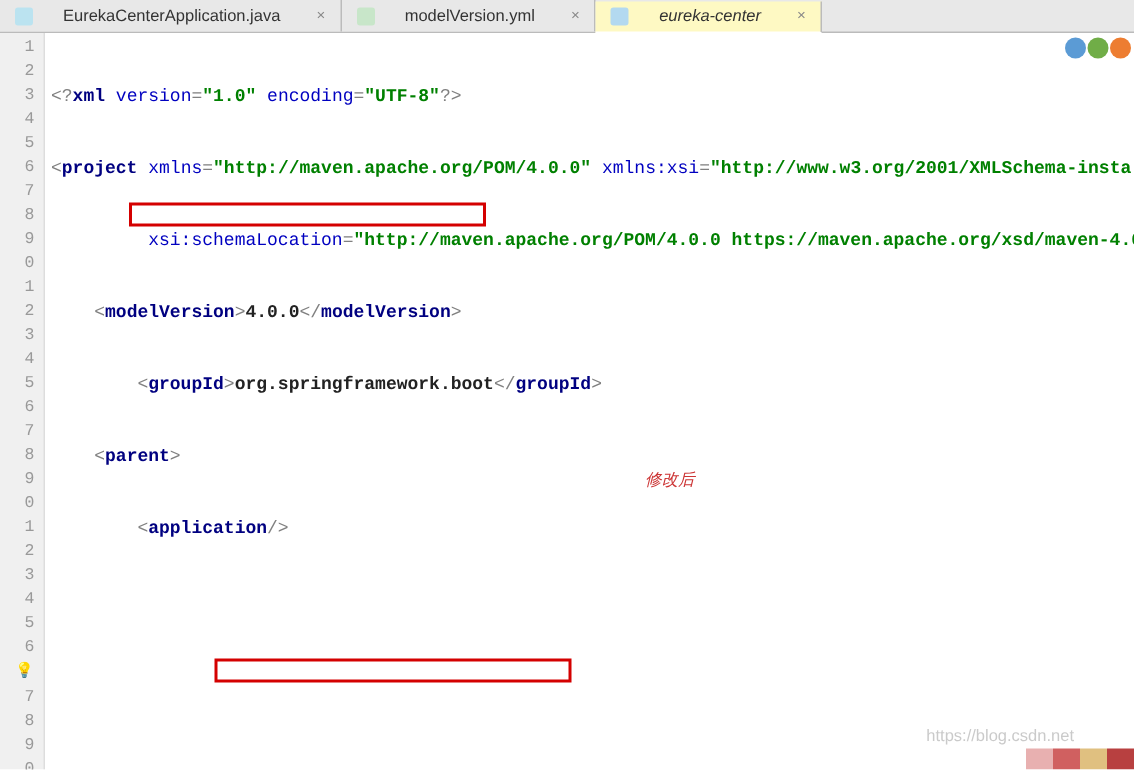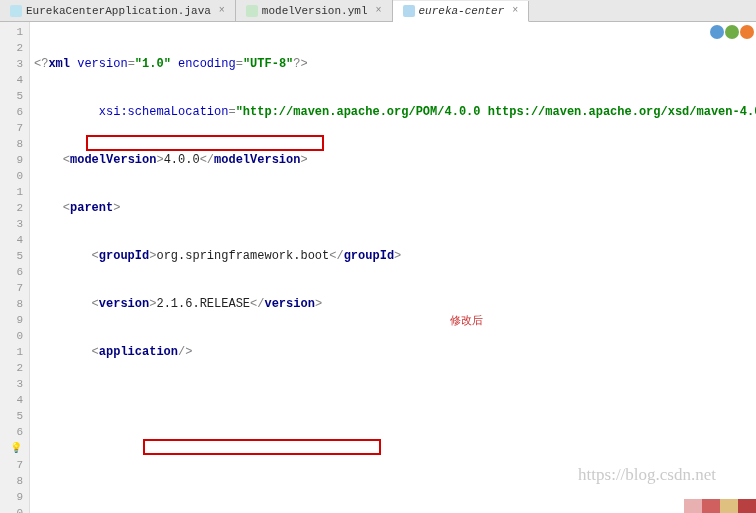--- a/index.html
+++ b/index.html
@@ -17,29 +17,29 @@
       background: #e8e8e8;
       border-bottom: 1px solid #bbb;
       height: 22px;
       align-items: center;
     }
     .tab {
       padding: 2px 10px;
       border-right: 1px solid #bbb;
       display: flex;
       align-items: center;
-      gap: 4px;
-      font-family: Liberation Mono, monospace;
+      gap: 20px;
+      font-family: Liberation Sans, sans-serif;
       font-size: 11px;
       color: #333;
       cursor: pointer;
       background: #e8e8e8;
       height: 100%;
     }
-    .tab.active { background: #ffffff; border-bottom: 1px solid #fff; margin-bottom: -1px; }
+    .tab.active { background: #fef9c3; border-bottom: 1px solid #fff; margin-bottom: -1px; }
     .tab-icon { width: 12px; height: 12px; display: inline-block; }
     .tab-close { color: #888; margin-left: 4px; font-size: 10px; }
     .editor-area {
       display: flex;
       height: calc(100% - 22px);
     }
     .gutter {
       width: 30px;
       background: #f0f0f0;
       border-right: 1px solid #ddd;
@@ -58,21 +58,21 @@
       font-size: 12px;
       white-space: pre;
       position: relative;
       overflow: hidden;
     }
     .line { height: 16px; position: relative; }
     .t { color: #000080; font-weight: bold; }
     .a { color: #0000c0; }
     .v { color: #008000; font-weight: bold; }
     .p { color: #808080; }
-    .txt { color: #222; }
+    .txt { color: #222; font-weight: bold; }
     .redbox {
       border: 2px solid #d40000;
       position: absolute;
       pointer-events: none;
     }
     .icon-java { background: #bbe3f0; border-radius: 2px; }
     .icon-yml { background: #c8e6c9; border-radius: 2px; }
     .icon-pom { background: #b3d9f0; border-radius: 2px; }
     .tab-text-italic { font-style: italic; }
     .annotation {
@@ -86,25 +86,25 @@
       top: 25px;
       right: 2px;
       display: flex;
       gap: 1px;
     }
     .corner-icons span {
       width: 14px; height: 14px; border-radius: 7px;
     }
     .watermark {
       position: absolute;
-      bottom: 28px;
+      bottom: 16px;
       right: 40px;
       color: rgba(150,150,150,0.5);
-      font-family: Liberation Serif, serif;
-      font-size: 17px;
+      font-family: Liberation Sans, sans-serif;
+      font-size: 11px;
     }
     .bottom-blocks {
       position: absolute;
       bottom: 0;
       right: 0;
       display: flex;
     }
     .bottom-blocks div { width: 18px; height: 14px; }
   </style>
 </head>
@@ -158,25 +158,25 @@
     <div>6</div>
     <div><span class="bulb">💡</span> <span>7</span></div>
     <div>8</div>
     <div>9</div>
     <div>0</div>
 
   </div>
 
   <div class="code">
     <div class="line"><span class="p">&lt;?</span><span class="t">xml</span> <span class="a">version</span><span class="p">=</span><span class="v">"1.0"</span> <span class="a">encoding</span><span class="p">=</span><span class="v">"UTF-8"</span><span class="p">?&gt;</span></div>
+    <div class="line"><span class="p">&lt;</span><span class="t">project</span> <span class="a">xmlns</span><span class="p">=</span><span class="v">"http://maven.apache.org/POM/4.0.0"</span> <span class="a">xmlns:xsi</span><span class="p">=</span><span class="v">"http://www.w3.org/2001/XMLSchema-insta</span></div>
     <div class="line">         <span class="a">xsi:schemaLocation</span><span class="p">=</span><span class="v">"http://maven.apache.org/POM/4.0.0 https://maven.apache.org/xsd/maven-4.0.0.</span></div>
     <div class="line">    <span class="p">&lt;</span><span class="t">modelVersion</span><span class="p">&gt;</span><span class="txt">4.0.0</span><span class="p">&lt;/</span><span class="t">modelVersion</span><span class="p">&gt;</span></div>
+    <div class="line">        <span class="p">&lt;</span><span class="t">groupId</span><span class="p">&gt;</span><span class="txt">org.springframework.boot</span><span class="p">&lt;/</span><span class="t">groupId</span><span class="p">&gt;</span></div>
     <div class="line">    <span class="p">&lt;</span><span class="t">parent</span><span class="p">&gt;</span></div>
-    <div class="line">        <span class="p">&lt;</span><span class="t">groupId</span><span class="p">&gt;</span><span class="txt">org.springframework.boot</span><span class="p">&lt;/</span><span class="t">groupId</span><span class="p">&gt;</span></div>
-    <div class="line">        <span class="p">&lt;</span><span class="t">version</span><span class="p">&gt;</span><span class="txt">2.1.6.RELEASE</span><span class="p">&lt;/</span><span class="t">version</span><span class="p">&gt;</span></div>
     <div class="line">        <span class="p">&lt;</span><span class="t">application</span><span class="p">/&gt;</span></div>
     
     
     
     
     
     
     
     
     
@@ -189,21 +189,21 @@
     
     
     
     
     
     
     
 
     <div class="redbox" style="top:113px; left:56px; width:238px; height:16px;"></div>
     <div class="redbox" style="top:417px; left:113px; width:238px; height:16px;"></div>
-    <div class="annotation" style="top:290px; left:420px;">修改后</div>
+    <div class="annotation" style="top:290px; left:400px;font-style:italic;">修改后</div>
   </div>
 </div>
 
 <div class="corner-icons">
   <span style="background:#5b9bd5"></span>
   <span style="background:#70ad47"></span>
   <span style="background:#ed7d31"></span>
 </div>
 
 <div class="watermark">https://blog.csdn.net</div>

